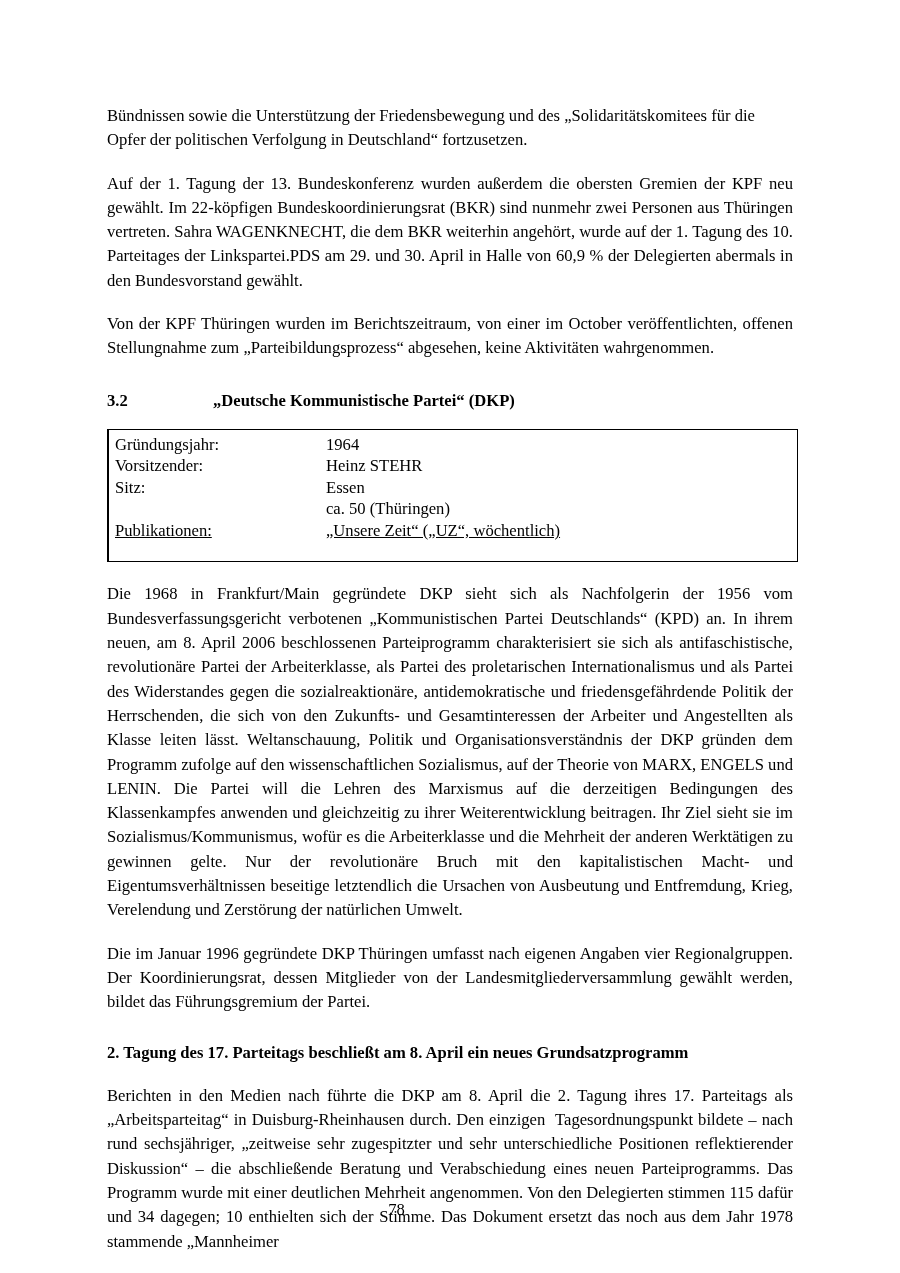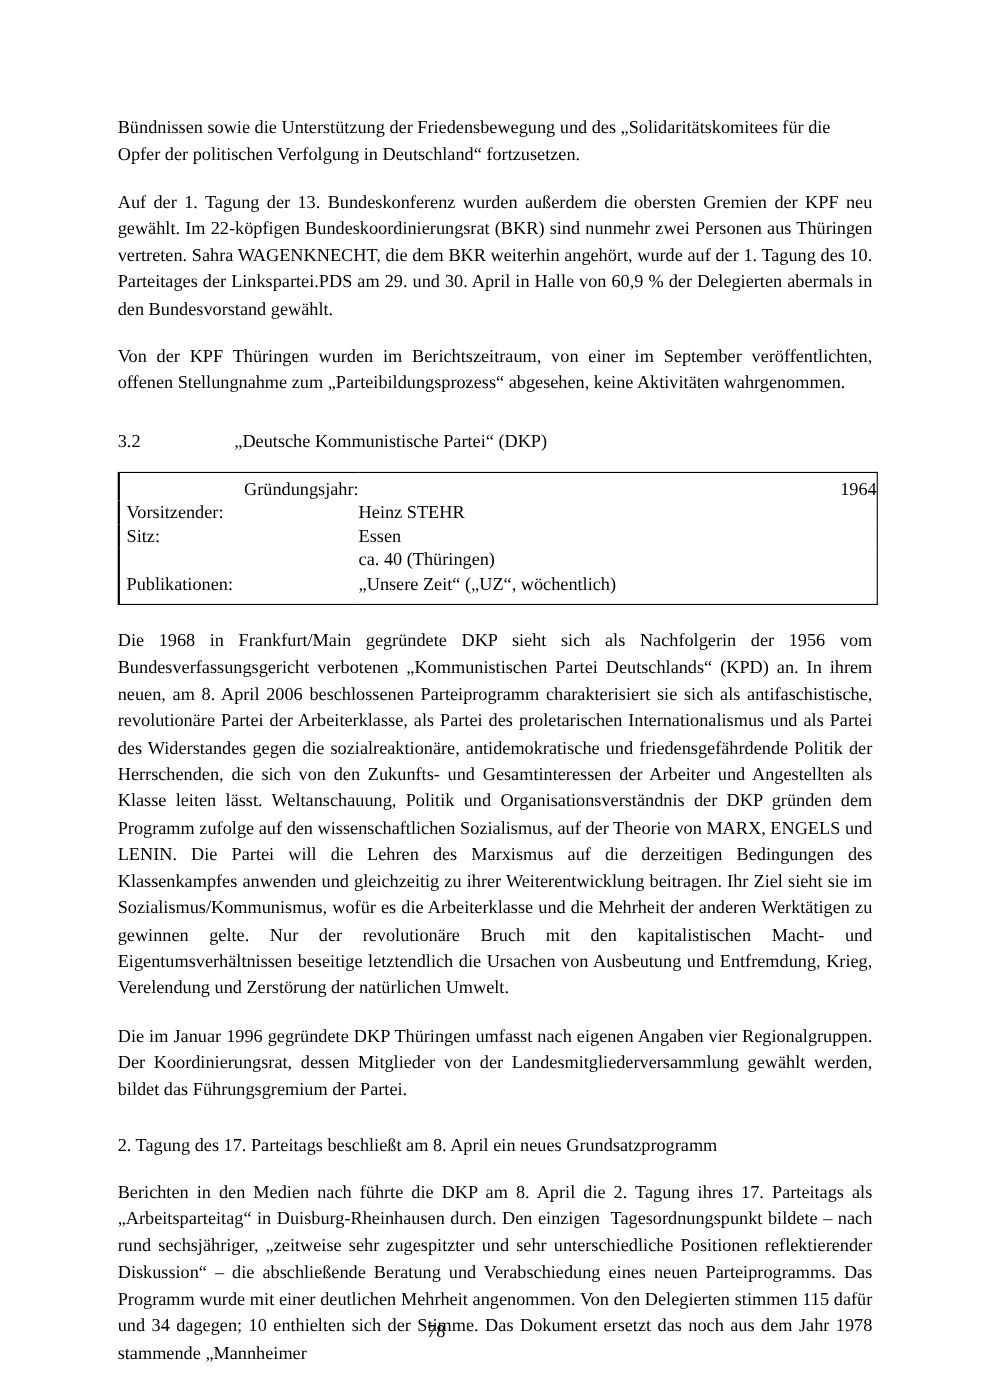--- a/index.html
+++ b/index.html
@@ -46,37 +46,37 @@
   p.para:last-child {
     margin-bottom: 0;
   }
 
   
   .section-heading {
     display: block;
     margin: 28px 0 16px 0;
     font-size: 16.6px;
     line-height: 24.3px;
-    font-weight: normal;
+    font-weight: bold;
   }
   .section-heading .sec-num {
     display: inline-block;
     width: 106px;
   }
   .section-heading .sec-title {
     display: inline;
   }
 
   
   .sub-heading {
     display: block;
     margin: 26px 0 19px 0;
     font-size: 16.6px;
     line-height: 24.3px;
-    font-weight: normal;
+    font-weight: bold;
     text-align: left;
   }
 
   
   .info-table-wrap {
     margin: 0 0 20px 0;
   }
   table.info-table {
     border-collapse: collapse;
     width: 691px;
@@ -94,24 +94,24 @@
   }
   table.info-table td.k {
     width: 211px;
     padding-left: 6px;
   }
   table.info-table td.v {
     padding-left: 0;
   }
   table.info-table tr.first td {
     padding-top: 4px;
-    text-align: right;
   }
   table.info-table tr.last td {
-    padding-bottom: 8px;
+    padding-bottom: 20px;
+    text-decoration: underline;
   }
 
   
   .page-number {
     position: absolute;
     left: 0;
     top: 1200px;
     width: 793px;
     text-align: center;
     font-size: 16.6px;
@@ -122,21 +122,21 @@
 <body>
 
 <div class="page">
 
   <div class="content">
 
     <p class="para first">Bündnissen sowie die Unterstützung der Friedensbewegung und des „Solidaritätskomitees für die Opfer der politischen Verfolgung in Deutschland“ fortzusetzen.</p>
 
     <p class="para">Auf der 1. Tagung der 13. Bundeskonferenz wurden außerdem die obersten Gremien der KPF neu gewählt. Im 22-köpfigen Bundeskoordinierungsrat (BKR) sind nunmehr zwei Personen aus Thüringen vertreten. Sahra WAGENKNECHT, die dem BKR weiterhin angehört, wurde auf der 1. Tagung des 10. Parteitages der Linkspartei.PDS am 29. und 30. April in Halle von 60,9 % der Delegierten abermals in den Bundesvorstand gewählt.</p>
 
-    <p class="para">Von der KPF Thüringen wurden im Berichtszeitraum, von einer im September veröffentlichten, offenen Stellungnahme zum „Parteibildungsprozess“ abgesehen, keine Aktivitäten wahrgenommen.</p>
+    <p class="para">Von der KPF Thüringen wurden im Berichtszeitraum, von einer im October veröffentlichten, offenen Stellungnahme zum „Parteibildungsprozess“ abgesehen, keine Aktivitäten wahrgenommen.</p>
 
     <h2 class="section-heading">
       <span class="sec-num">3.2</span><span class="sec-title">„Deutsche Kommunistische Partei“ (DKP)</span>
     </h2>
 
     <div class="info-table-wrap">
       <table class="info-table">
         <tbody>
           <tr class="first">
             <td class="k">Gründungsjahr:</td>
@@ -145,21 +145,21 @@
           <tr>
             <td class="k">Vorsitzender:</td>
             <td class="v">Heinz STEHR</td>
           </tr>
           <tr>
             <td class="k">Sitz:</td>
             <td class="v">Essen</td>
           </tr>
           <tr>
             <td class="k"></td>
-            <td class="v">ca. 40 (Thüringen)</td>
+            <td class="v">ca. 50 (Thüringen)</td>
           </tr>
           <tr class="last">
             <td class="k">Publikationen:</td>
             <td class="v">„Unsere Zeit“ („UZ“, wöchentlich)</td>
           </tr>
         </tbody>
       </table>
     </div>
 
     <p class="para">Die 1968 in Frankfurt/Main gegründete DKP sieht sich als Nachfolgerin der 1956 vom Bundesverfassungsgericht verbotenen „Kommunistischen Partei Deutschlands“ (KPD) an. In ihrem neuen, am 8. April 2006 beschlossenen Parteiprogramm charakterisiert sie sich als antifaschistische, revolutionäre Partei der Arbeiterklasse, als Partei des proletarischen Internationalismus und als Partei des Widerstandes gegen die sozialreaktionäre, antidemokratische und friedensgefährdende Politik der Herrschenden, die sich von den Zukunfts- und Gesamtinteressen der Arbeiter und Angestellten als Klasse leiten lässt. Weltanschauung, Politik und Organisationsverständnis der DKP gründen dem Programm zufolge auf den wissenschaftlichen Sozialismus, auf der Theorie von MARX, ENGELS und LENIN. Die Partei will die Lehren des Marxismus auf die derzeitigen Bedingungen des Klassenkampfes anwenden und gleichzeitig zu ihrer Weiterentwicklung beitragen. Ihr Ziel sieht sie im Sozialismus/Kommunismus, wofür es die Arbeiterklasse und die Mehrheit der anderen Werktätigen zu gewinnen gelte. Nur der revolutionäre Bruch mit den kapitalistischen Macht- und Eigentumsverhältnissen beseitige letztendlich die Ursachen von Ausbeutung und Entfremdung, Krieg, Verelendung und Zerstörung der natürlichen Umwelt.</p>

